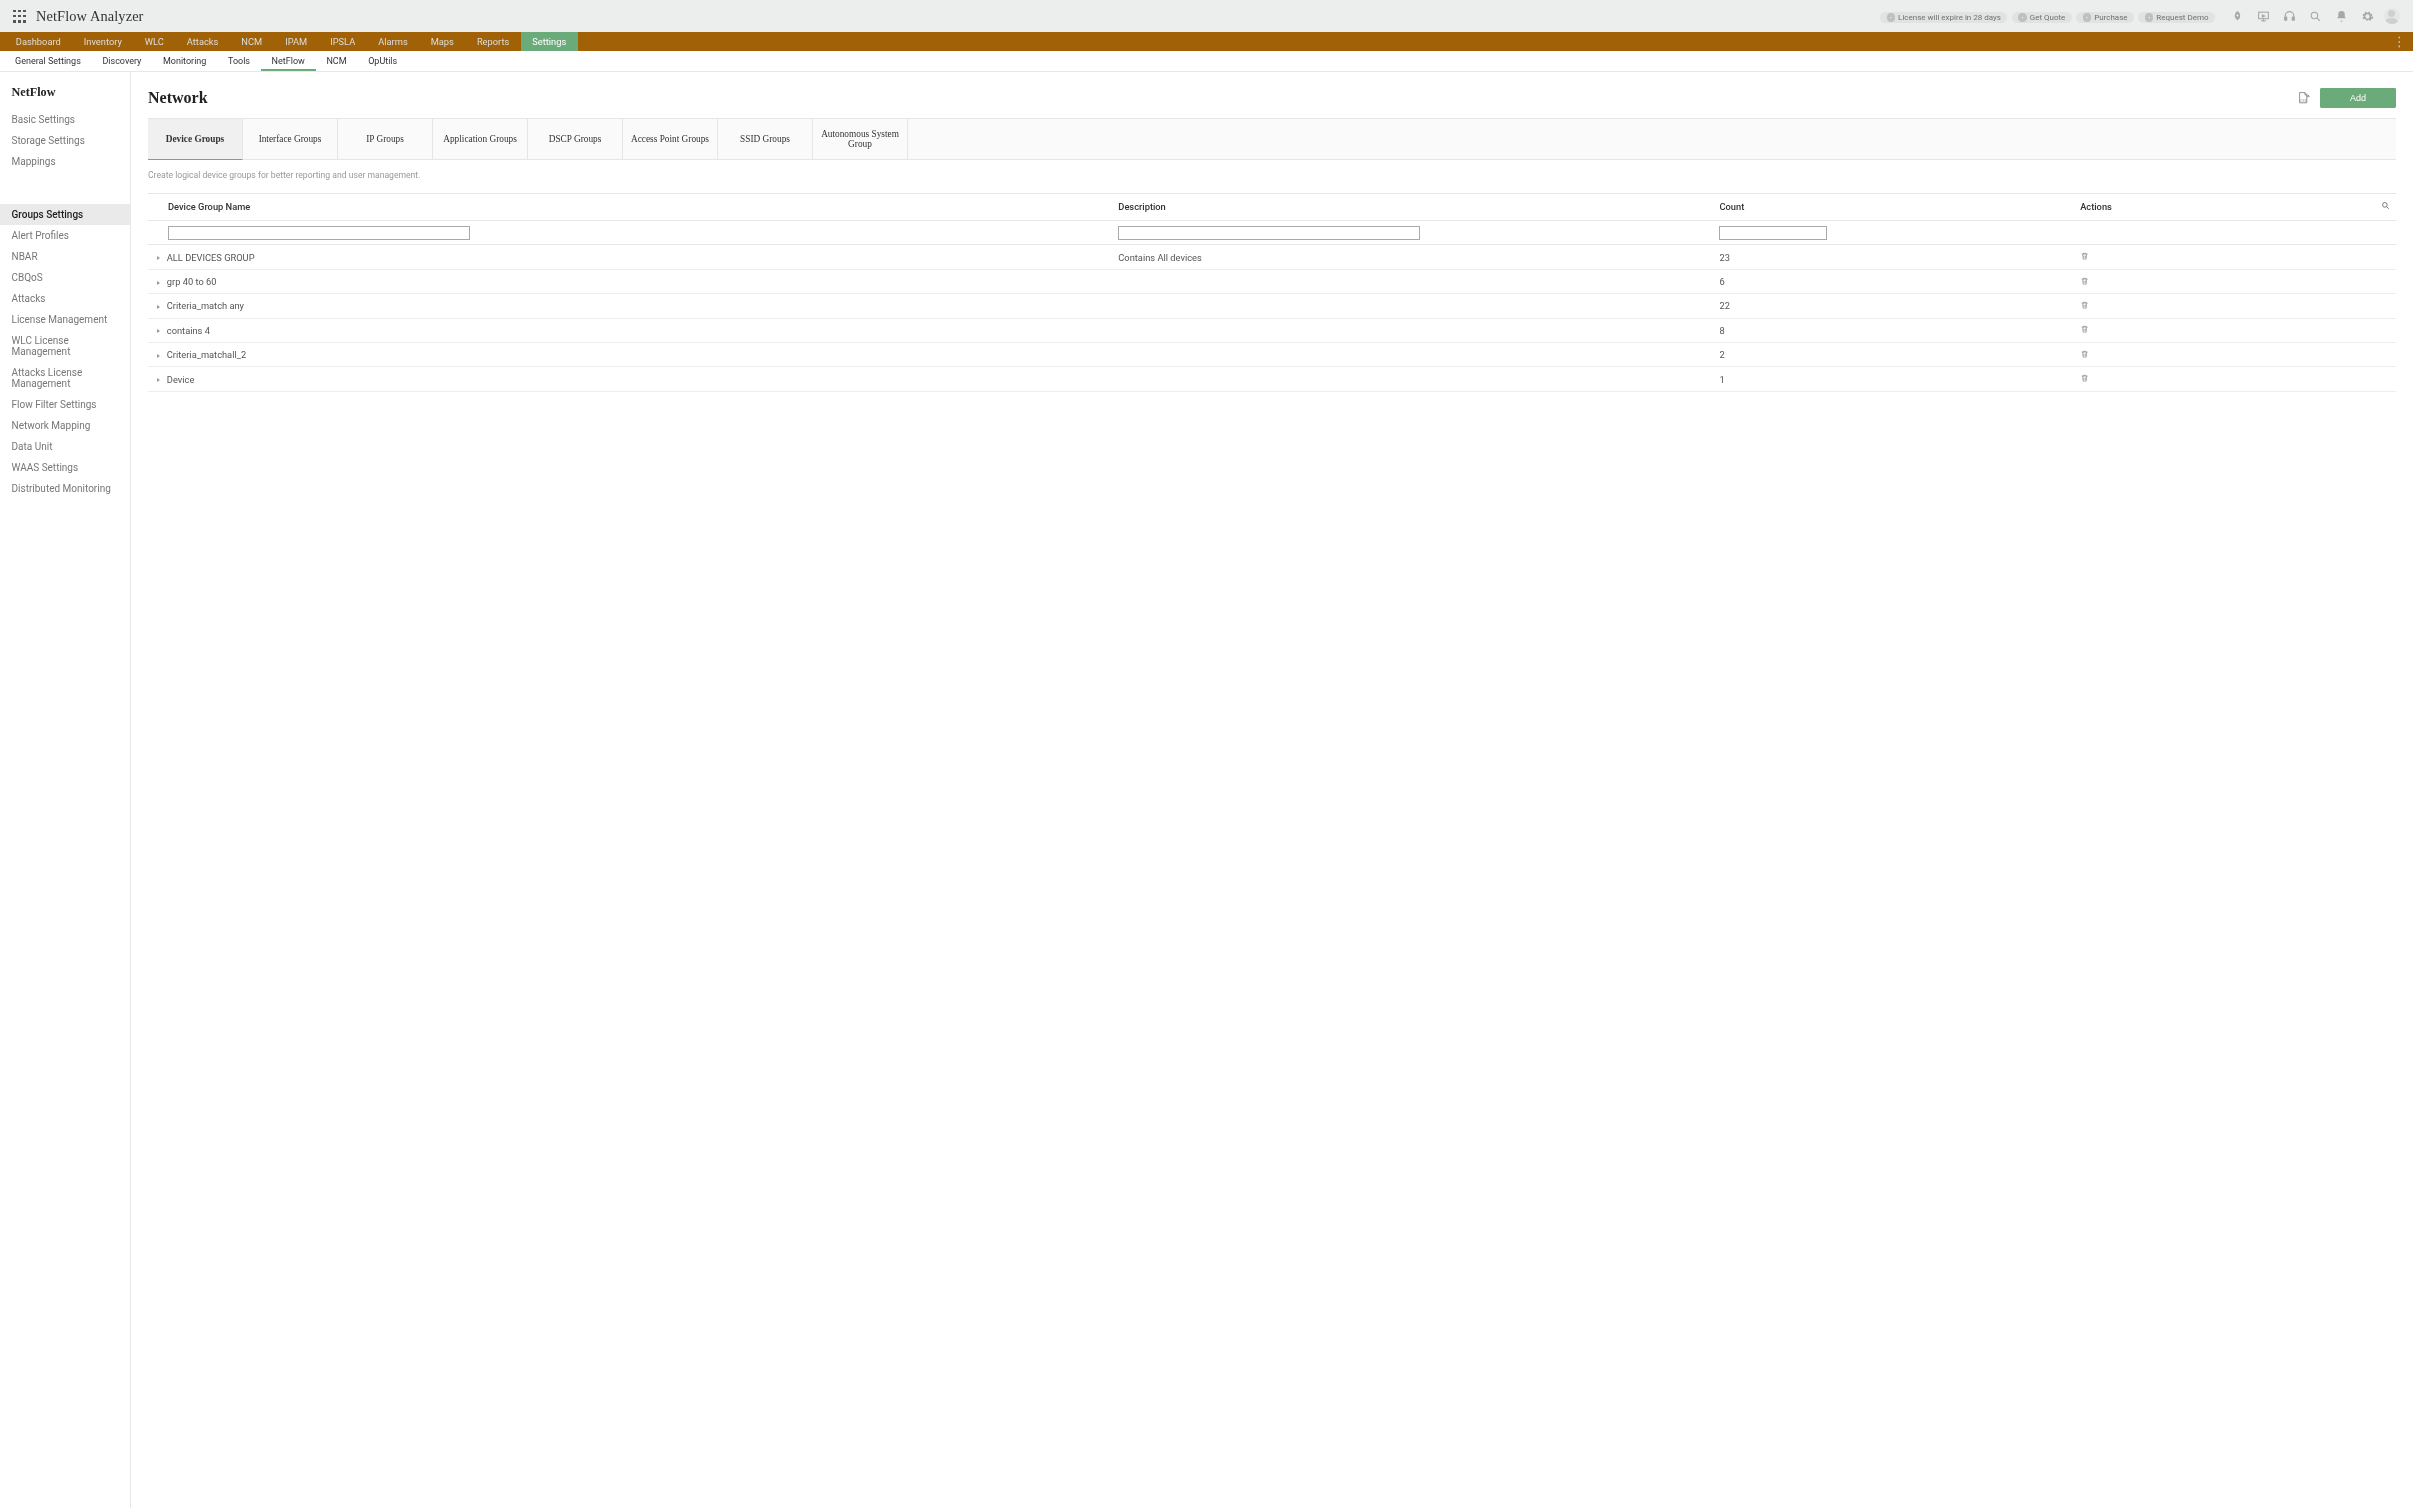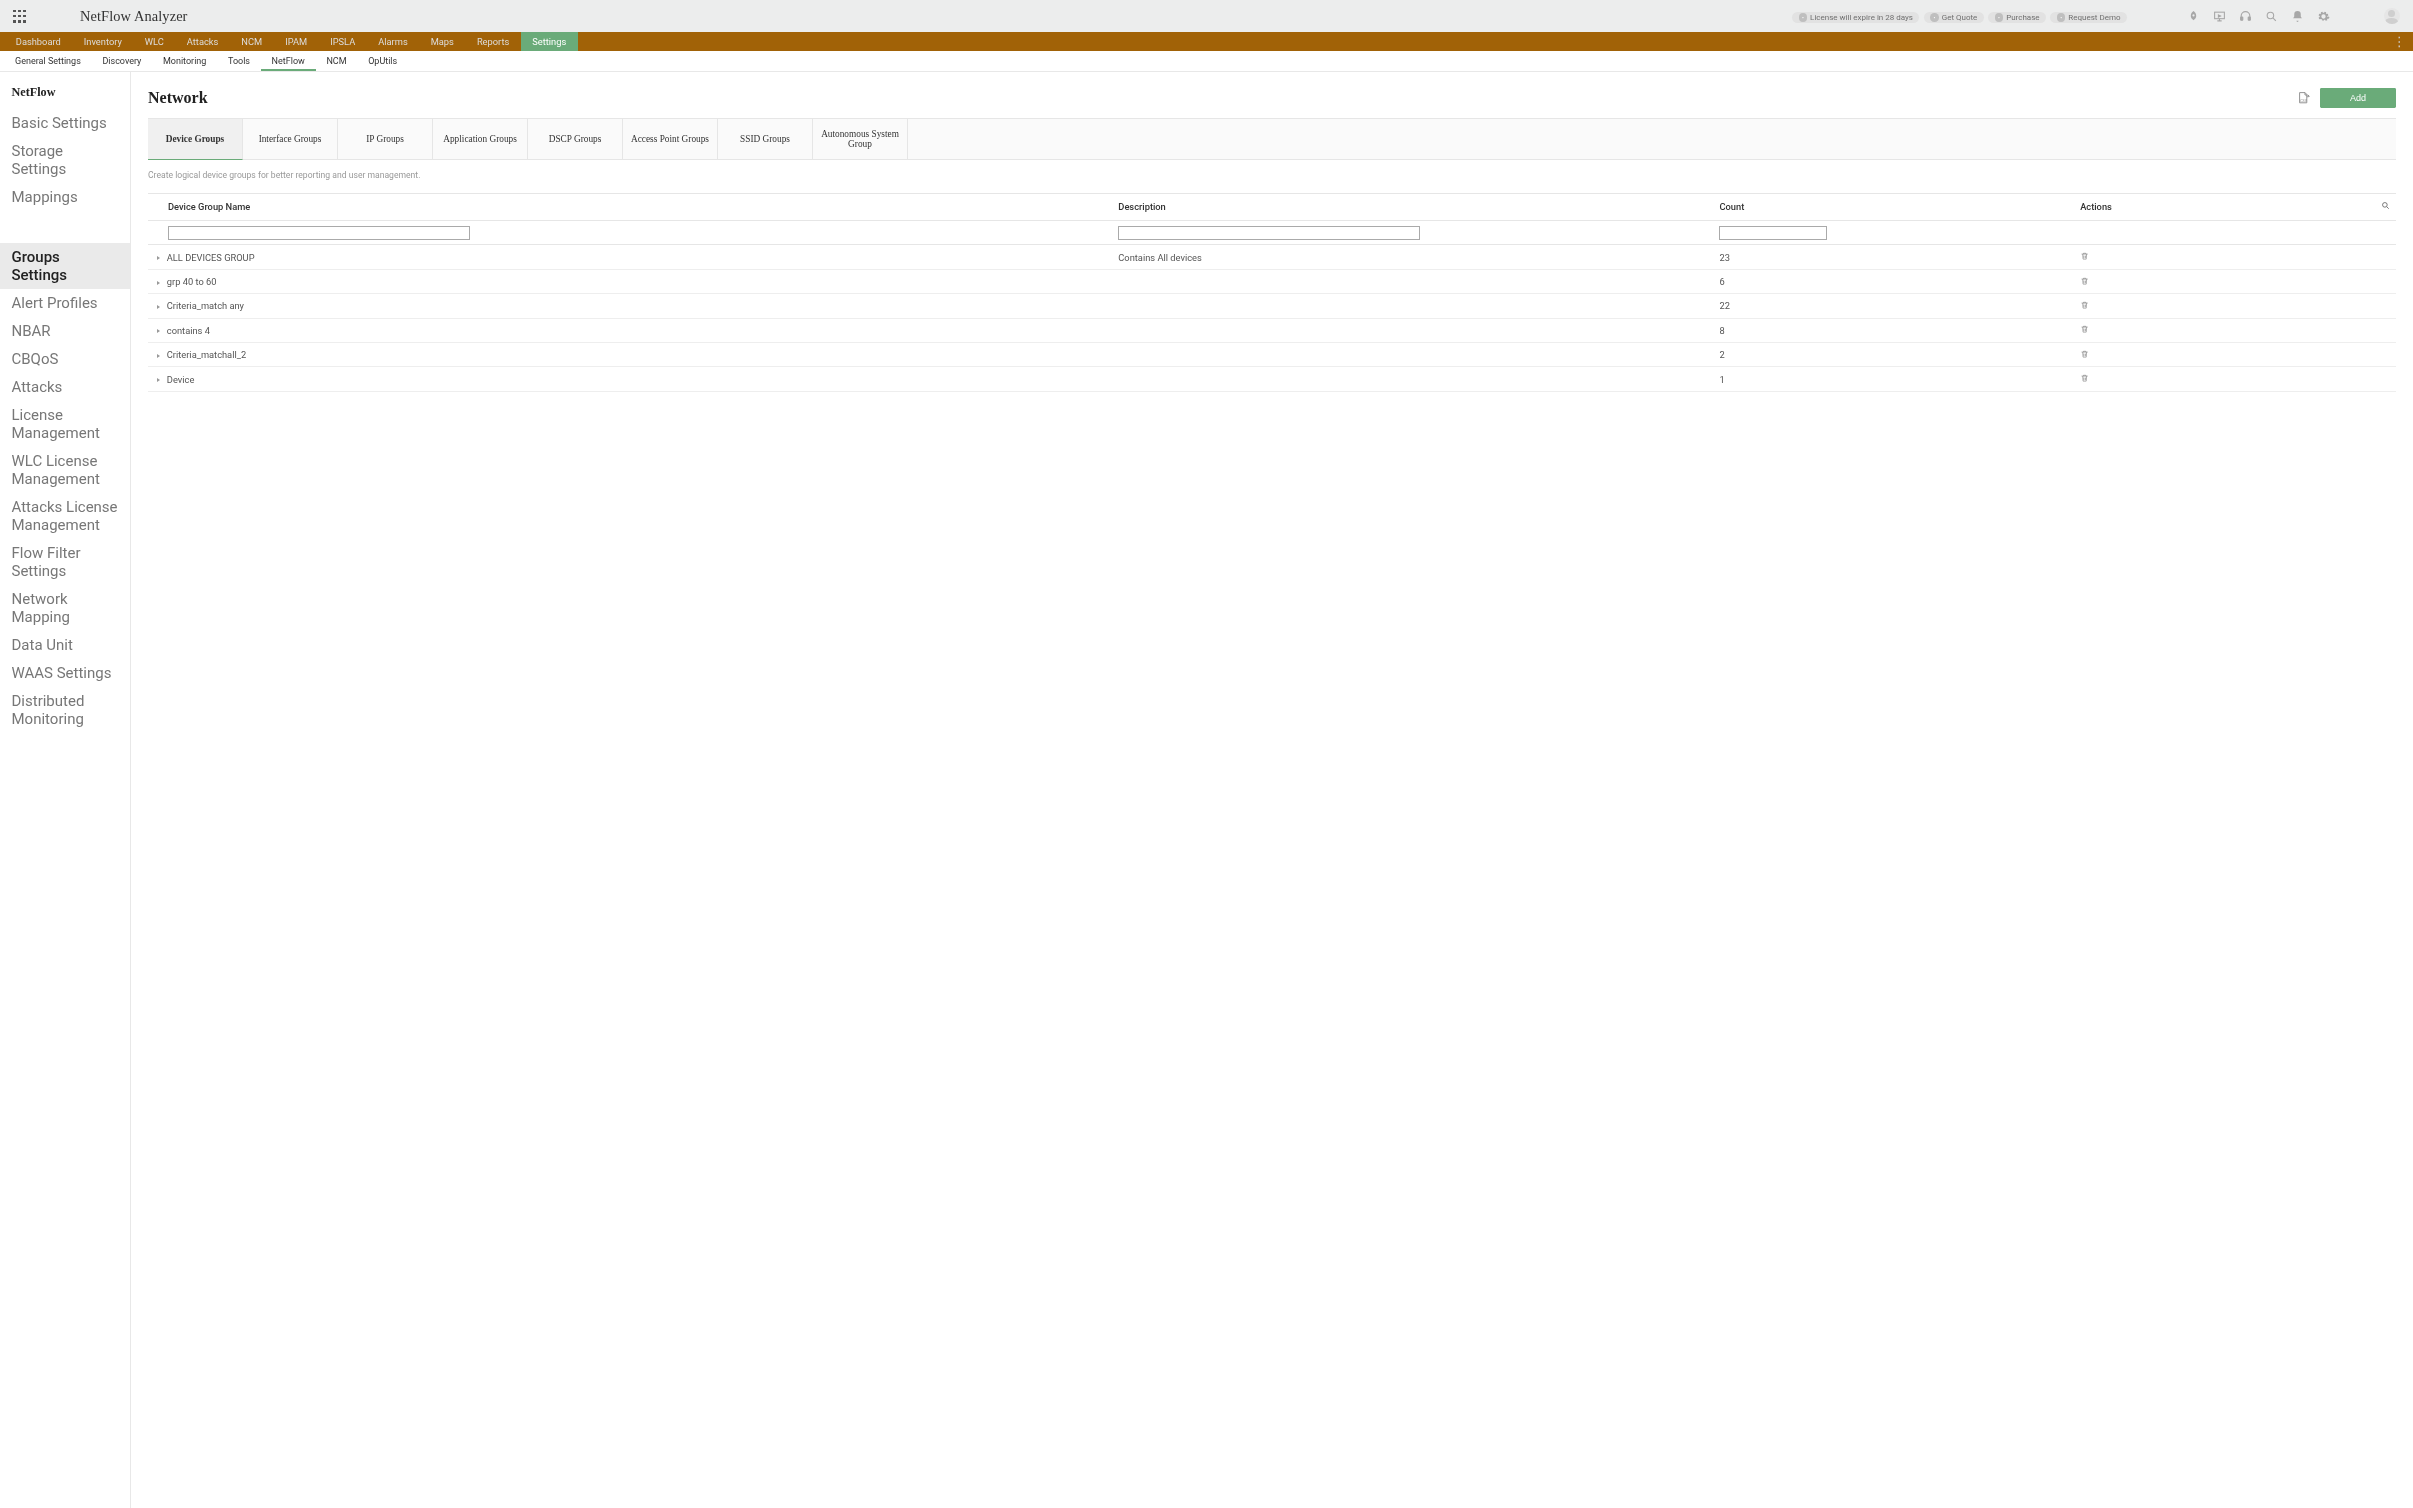--- a/index.html
+++ b/index.html
@@ -1,19 +1,19 @@
 <!DOCTYPE html>
 <html style="font-size:11.5px"><head>
 <meta charset="utf-8">
 <style>
 * { box-sizing: border-box; margin: 0; padding: 0; }
 body { font-family: -apple-system, BlinkMacSystemFont, "Segoe UI", Roboto, sans-serif; background: #fff; color: #333; }
 
 
-.titlebar { height: 29.5px; background: #eceded; display: flex; align-items: center; padding: 16px 13px; gap: 44px; }
+.titlebar { height: 29.5px; background: #eceded; display: flex; align-items: center; padding: 16px 13px; }
 .titlebar .apps-icon { width: 13px; height: 13px; display: grid; grid-template-columns: repeat(3,2.9px); grid-template-rows: repeat(3,2.9px); gap: 2.2px; cursor: pointer; margin-right: 10px; }
 .titlebar .apps-icon span { background: #555; width:2.9px; height:2.9px; }
 .titlebar .product { font-size: 14.4px; color: #333; font-weight: 400; font-family: Georgia, serif; letter-spacing: 0.1px;}
 .titlebar .spacer { flex: 1; }
 .titlebar .pill { display: inline-flex; align-items:center; gap:2.9px; font-size: 8px; color:#707070; background:#e2e2e2; border-radius: 7.2px; padding: 1.4px 6.5px; margin-left:4.3px; cursor:pointer;}
 .titlebar .pill .pi { width:8.6px; height:8.6px; border-radius:50%; background:#bfbfbf; display:inline-flex; align-items:center; justify-content:center; color:#fff; font-size:5.7px;}
 .titlebar .icons { display:flex; align-items:center; gap:13px; margin-left:16px; }
 .titlebar .icons .ticon { width:13px; height:13px; color:#a7a7a7; cursor:pointer; display:flex; align-items:center; justify-content:center;}
 .titlebar .avatar { width:16px; height:16px; border-radius:50%; background:#e6e6e6; margin-left:10px; position:relative; overflow:hidden; cursor:pointer;}
 .titlebar .avatar::before { content:""; position:absolute; width:7.2px; height:7.2px; border-radius:50%; background:#cfcfcf; top:2.2px; left:4.3px;}
@@ -31,21 +31,21 @@
 .secondary-nav .sitem.active { color:#333; }
 .secondary-nav .sitem.active::after { content:""; position:absolute; left:0; right:0; bottom:0; height:2.2px; background:#6aab79; }
 
 
 .layout { display:flex; height: calc(100vh - 71px); }
 
 
 .sidebar { width:131px; border-right:0.7px solid #e8e8e8; padding-top:13px; background:#fff;}
 .sidebar h2 { font-size:12.2px; font-weight:700; color:#222; padding:0 11.5px 8.6px 11.5px; font-family: Georgia, serif;}
 .sidebar .navlist { list-style:none; }
-.sidebar .navlist li { font-size:15px; color:#777; padding:5px 11.5px; cursor:pointer;}
+.sidebar .navlist li { font-size:10px; color:#777; padding:5px 11.5px; cursor:pointer;}
 .sidebar .navlist li.active { background:#eaeaea; color:#222; font-weight:500;margin-top:32px;}
 
 
 .main { flex:1; padding: 16px 17px; overflow:auto;}
 .page-head { display:flex; align-items:center; margin-bottom:10px;}
 .page-head h1 { font-size:16px; font-weight:700; color:#222; font-family: Georgia, serif; flex:1;}
 .page-head .csv { width:14.4px; height:16px; margin-right:10px; cursor:pointer; position:relative;}
 .page-head .csv svg { width:100%; height:100%; color:#888; }
 .page-head .add { background:#6aab79; color:#fff; border:none; border-radius:1.4px; font-size:9px; padding:5px 30px; cursor:pointer;}
 

